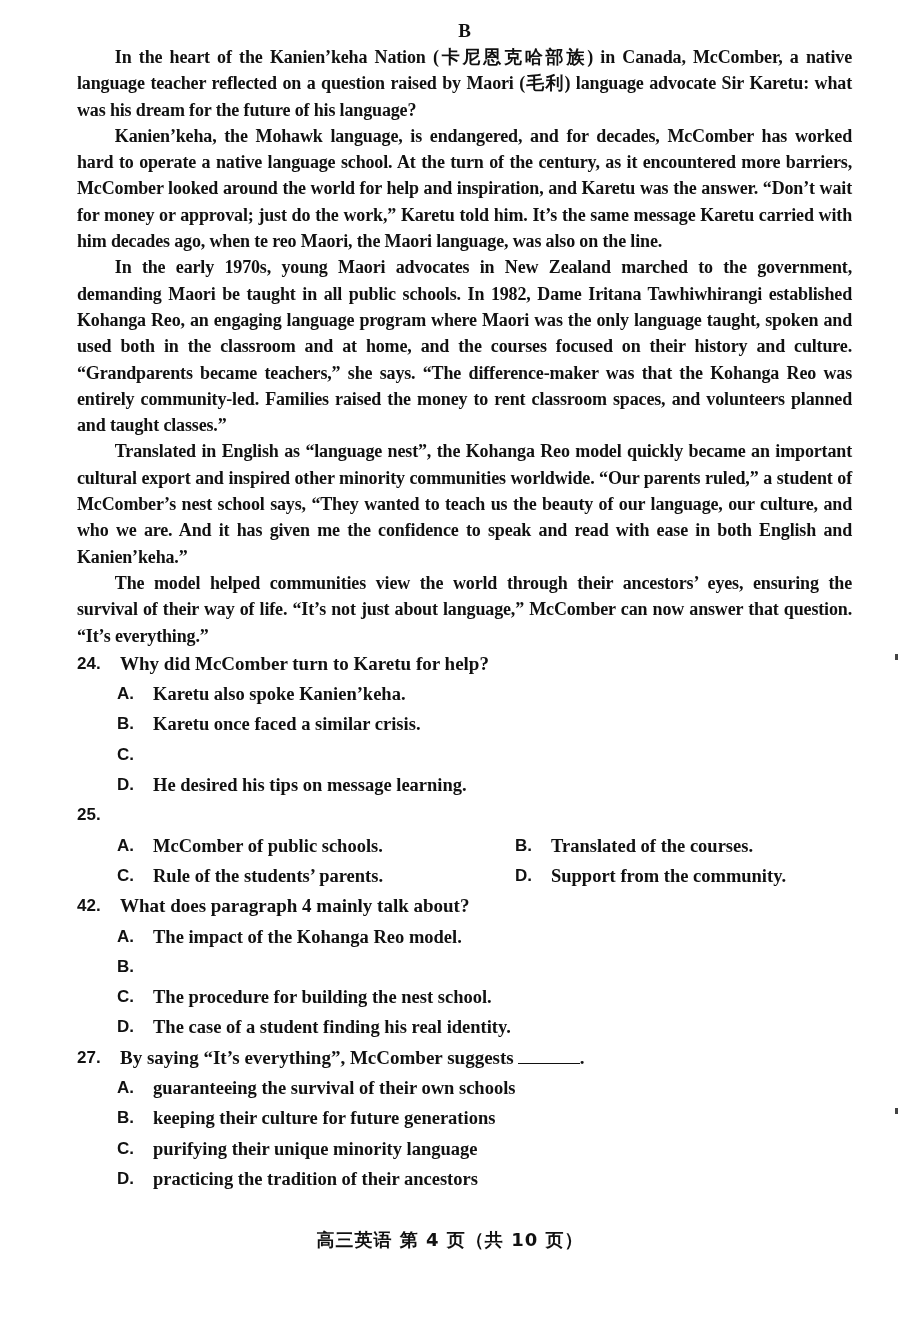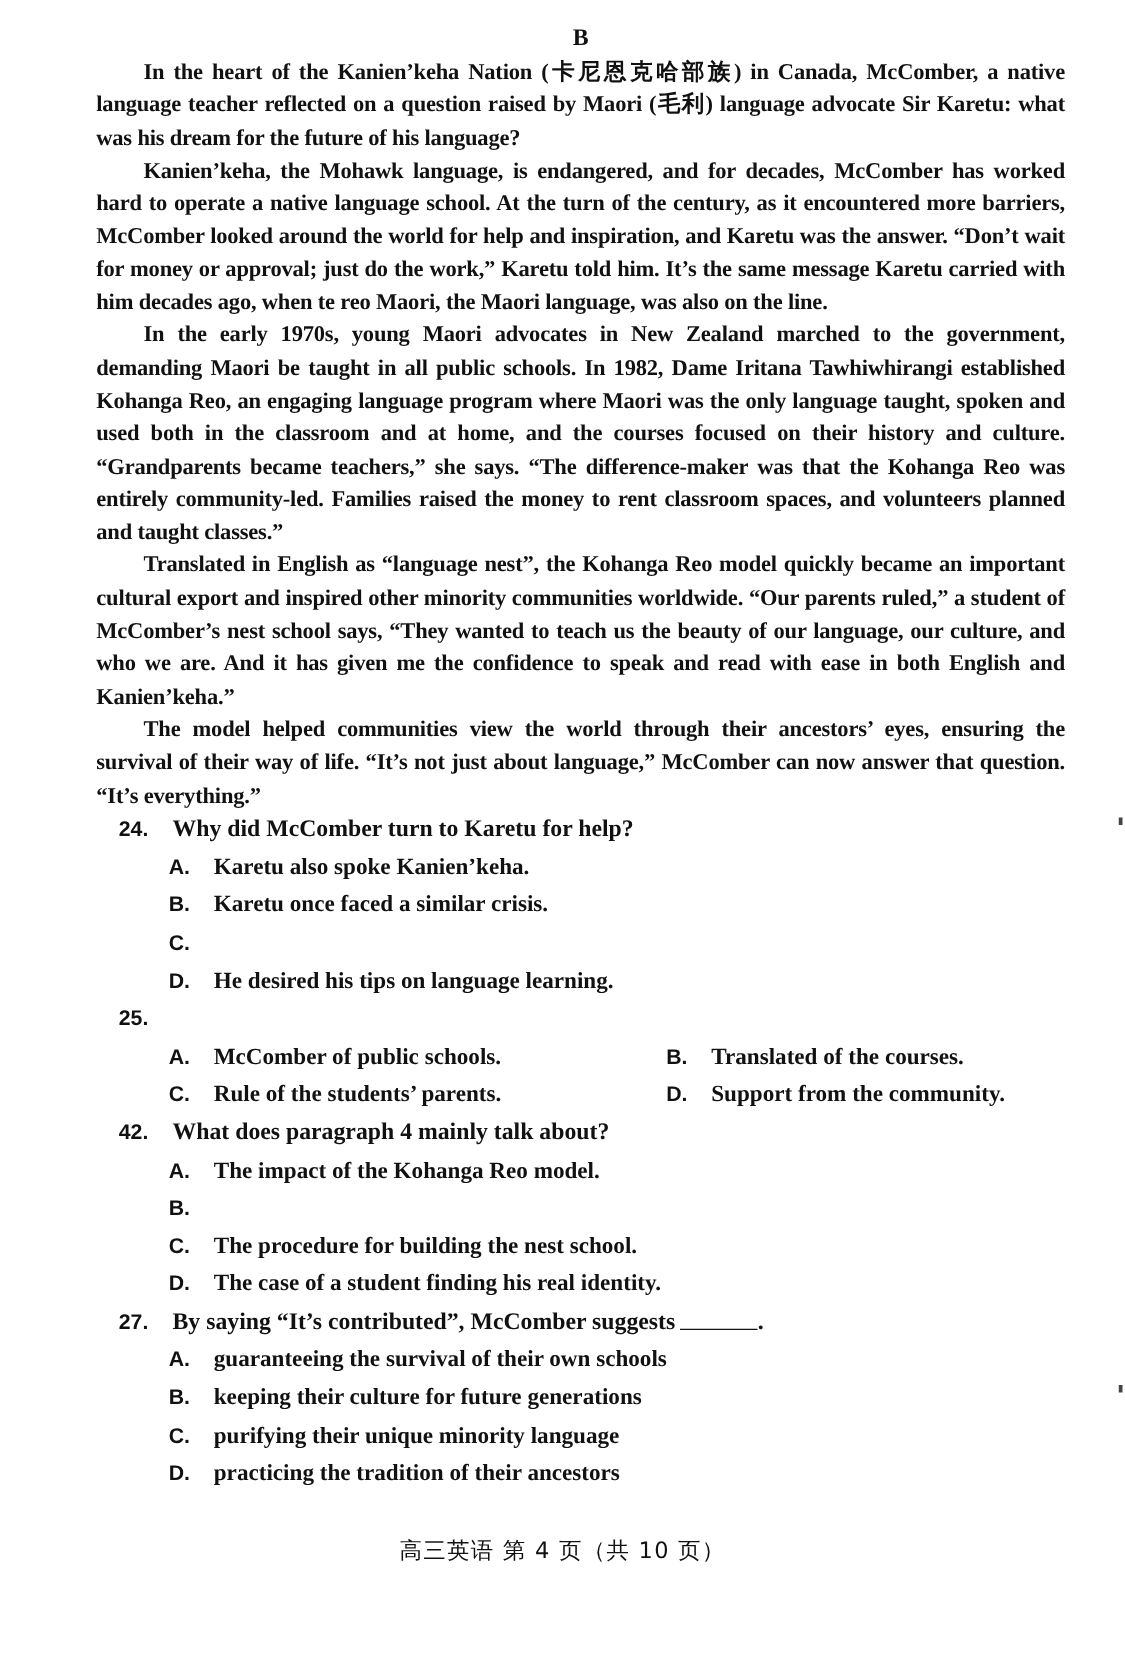--- a/index.html
+++ b/index.html
@@ -33,21 +33,20 @@
       margin: 0;
       font-size: 18px;
       line-height: 26.3px;
       text-align: justify;
       text-indent: 2.1em;
       letter-spacing: -0.15px;
       font-weight: 600;
     }
     .questions {
       margin-top: 0px;
-      margin-left: 18px;
     }
     .question {
       margin: 0;
     }
     .q-stem {
       font-size: 19px;
       line-height: 30.3px;
       font-weight: 600;
       display: flex;
     }
@@ -86,21 +85,21 @@
       margin-left: 4px;
       vertical-align: baseline;
     }
     .footer {
       position: absolute;
       left: 0;
       width: 900px;
       top: 1228px;
       text-align: center;
       font-family: "DejaVu Sans", sans-serif;
-      font-weight: normal;
+      font-weight: bold;
       font-size: 18px;
       letter-spacing: 1px;
     }
     .edge-mark {
       position: absolute;
       right: 2px;
       width: 3px;
       height: 6px;
       background: #444;
     }
@@ -133,21 +132,21 @@
           </div>
         <div class="option">
             <span class="opt-letter">B.</span>
             <span>Karetu once faced a similar crisis.</span>
           </div>
         <div class="option">
             <span class="opt-letter">C.</span>
           </div>
         <div class="option">
             <span class="opt-letter">D.</span>
-            <span>He desired his tips on language learning.</span>
+            <span>He desired his tips on message learning.</span>
           </div>
       </div>
     </div>
 
     <div class="question">
       <div class="q-stem">
         <span class="q-num">25.</span>
       </div>
       <div class="options grid">
         <div class="option">
@@ -189,21 +188,21 @@
         <div class="option">
             <span class="opt-letter">D.</span>
             <span>The case of a student finding his real identity.</span>
           </div>
       </div>
     </div>
 
     <div class="question">
       <div class="q-stem">
         <span class="q-num">27.</span>
-        <span>By saying “It’s contributed”, McComber suggests</span>
+        <span>By saying “It’s everything”, McComber suggests</span>
         <span class="blank"></span>
         <span>.</span>
       </div>
       <div class="options">
         <div class="option">
             <span class="opt-letter">A.</span>
             <span>guaranteeing the survival of their own schools</span>
           </div>
         <div class="option">
             <span class="opt-letter">B.</span>

